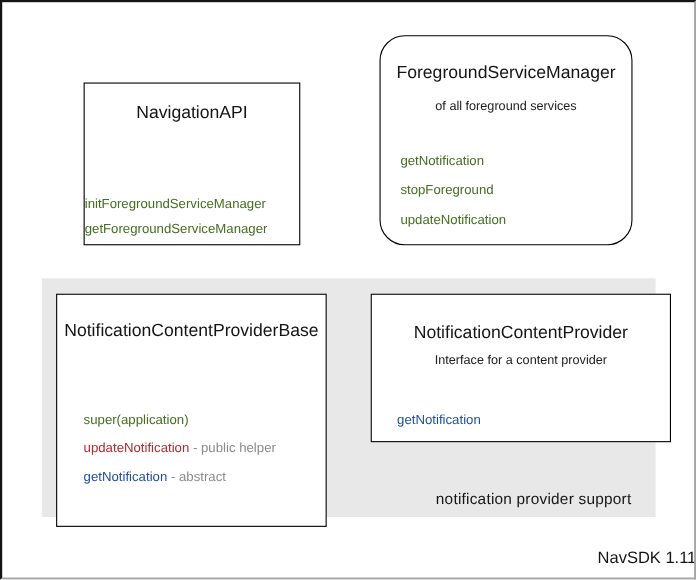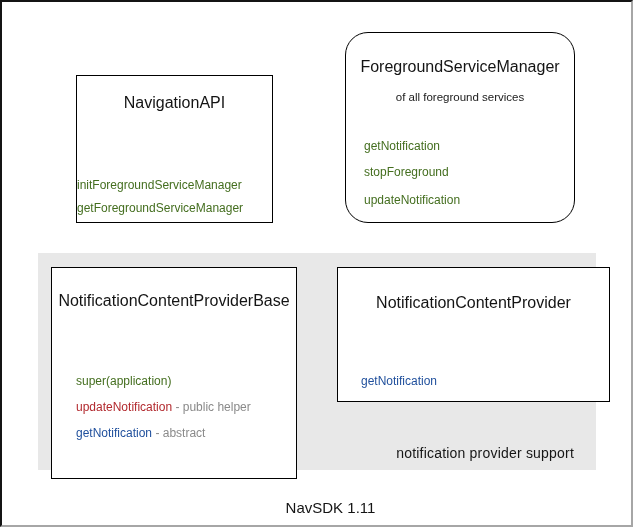--- a/index.html
+++ b/index.html
@@ -19,21 +19,21 @@
                line-height:19px; color:#141414; white-space:nowrap; }
   .box-desc { position:absolute; left:0; right:0; text-align:center; font-size:11.5px;
               line-height:15px; color:#202020; }
   .method { position:absolute; font-size:12px; line-height:14px; white-space:nowrap; }
   .method.center { left:0; right:0; }
   .green { color:var(--method-green,#446e1f); }
   .red   { color:var(--method-red,#b2292e); }
   .blue  { color:var(--method-blue,#1f4f9c); }
   .note  { color:var(--note-gray,#8a8a8a); }
 
-  .footer { position:absolute; left:0; right:0; top:499px; text-align:center;
+  .footer { position:absolute; left:0; right:0; top:499px; text-align:right;
             font-size:15px; color:#141414; padding-left:28px; }
 </style>
 </head>
 <body>
 
 <div class="canvas">
 
   <div class="region">
     <div class="region-label">notification provider support</div>
   </div>
@@ -60,19 +60,22 @@
     <div class="method" style="left:24px; top:132px">
       <span class="red">updateNotification</span><span class="note"> - public helper</span>
     </div>
     <div class="method" style="left:24px; top:158px">
       <span class="blue">getNotification</span><span class="note"> - abstract</span>
     </div>
   </div>
 
   <div class="node" style="left:337px; top:267px; width:273px; height:135px;">
     <div class="box-title" style="top:25px">NotificationContentProvider</div>
+    <div class="box-desc" style="top:53px">
+      <div>Interface for a content provider</div>
+    </div>
     <div class="method blue" style="left:23px; top:106px">getNotification</div>
   </div>
 
   <div class="footer">NavSDK 1.11</div>
 
   <div class="frame"></div>
 </div>
 
 </body></html>

